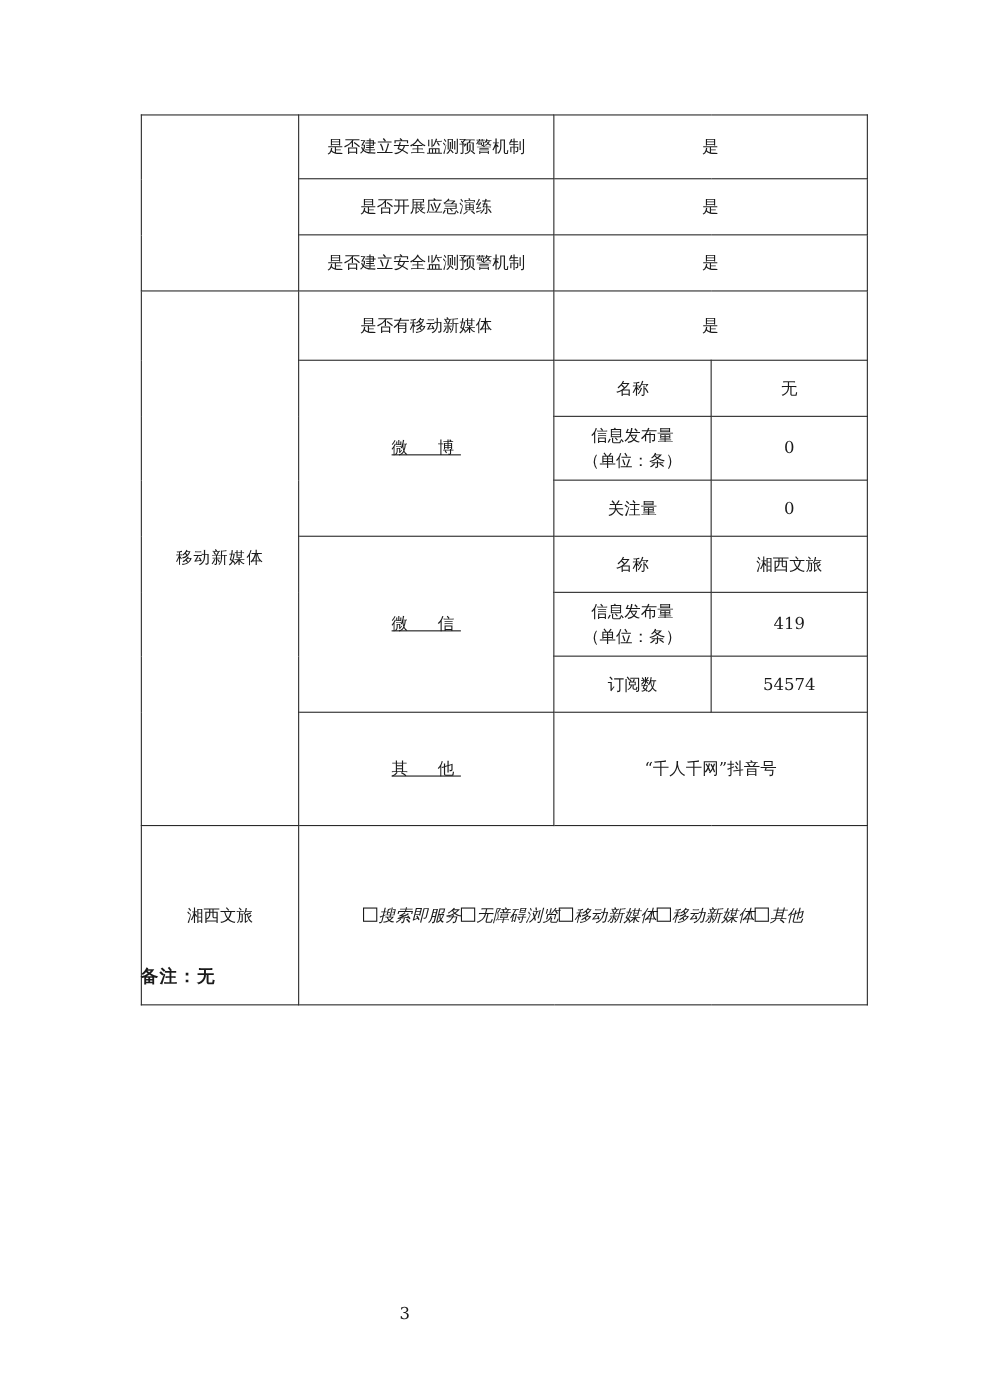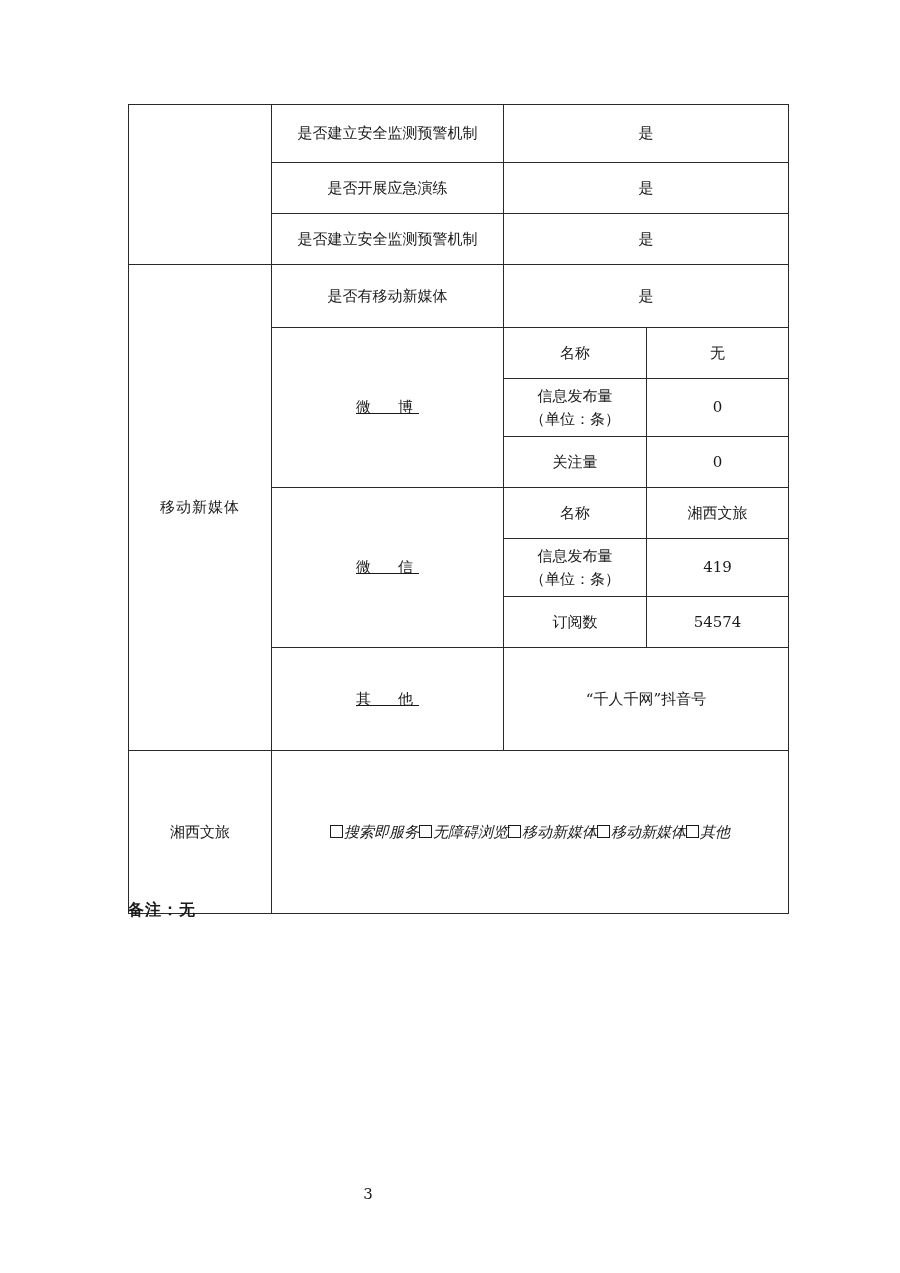--- a/index.html
+++ b/index.html
@@ -66,21 +66,21 @@
     vertical-align: -1px;
   }
   .cb-item {
     display: inline-block;
     white-space: nowrap;
     font-style: italic;
   }
   .note {
     position: absolute;
     left: 128px;
-    top: 900px;
+    top: 878px;
     font-size: 16px;
     font-weight: bold;
     font-family: "DejaVu Serif", "Liberation Serif", serif;
     letter-spacing: 1px;
   }
   .page-number {
     position: absolute;
     left: 0;
     right: 0;
     top: 1185px;

